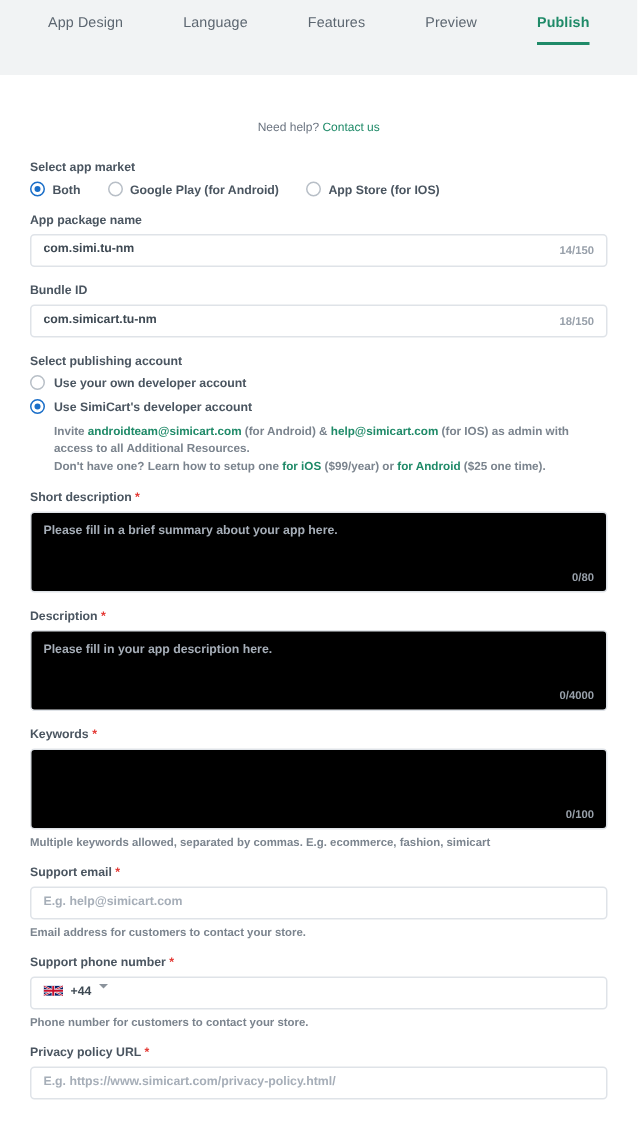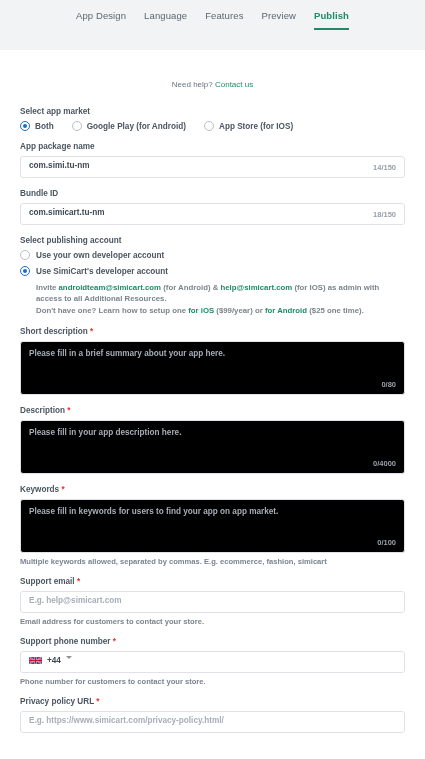--- a/index.html
+++ b/index.html
@@ -15,21 +15,21 @@
 
   
   .topbar {
     height: 50px;
     background: #f1f3f4;
     display: flex;
     align-items: flex-start;
     justify-content: center;
     padding-top: 10px;
   }
-  .tabs { display: flex; gap: 18px; }
+  .tabs { display: flex; gap: 40px; }
   .tab {
     font-size: 9.5px;
     color: #5c6670;
     padding-bottom: 7px;
     letter-spacing: .1px;
     cursor: pointer;
     border-bottom: 2px solid transparent;
     white-space: nowrap;
   }
   .tab.active { color: #1f8a68; border-bottom-color: #1f8a68; font-weight: 600; }
@@ -223,21 +223,20 @@
         <span class="counter">0/4000</span>
       </div>
     </div>
 
     <div class="field">
       <label class="label">
         <span>Keywords</span>
         <span class="req">*</span>
       </label>
       <div class="textarea" style="height:54px;">
-        <div class="ph">Please fill in keywords for users to find your app on app market.</div>
         <span class="counter">0/100</span>
       </div>
       <div class="hint">Multiple keywords allowed, separated by commas. E.g. ecommerce, fashion, simicart</div>
     </div>
 
     <div class="field">
       <label class="label">
         <span>Support email</span>
         <span class="req">*</span>
       </label>

